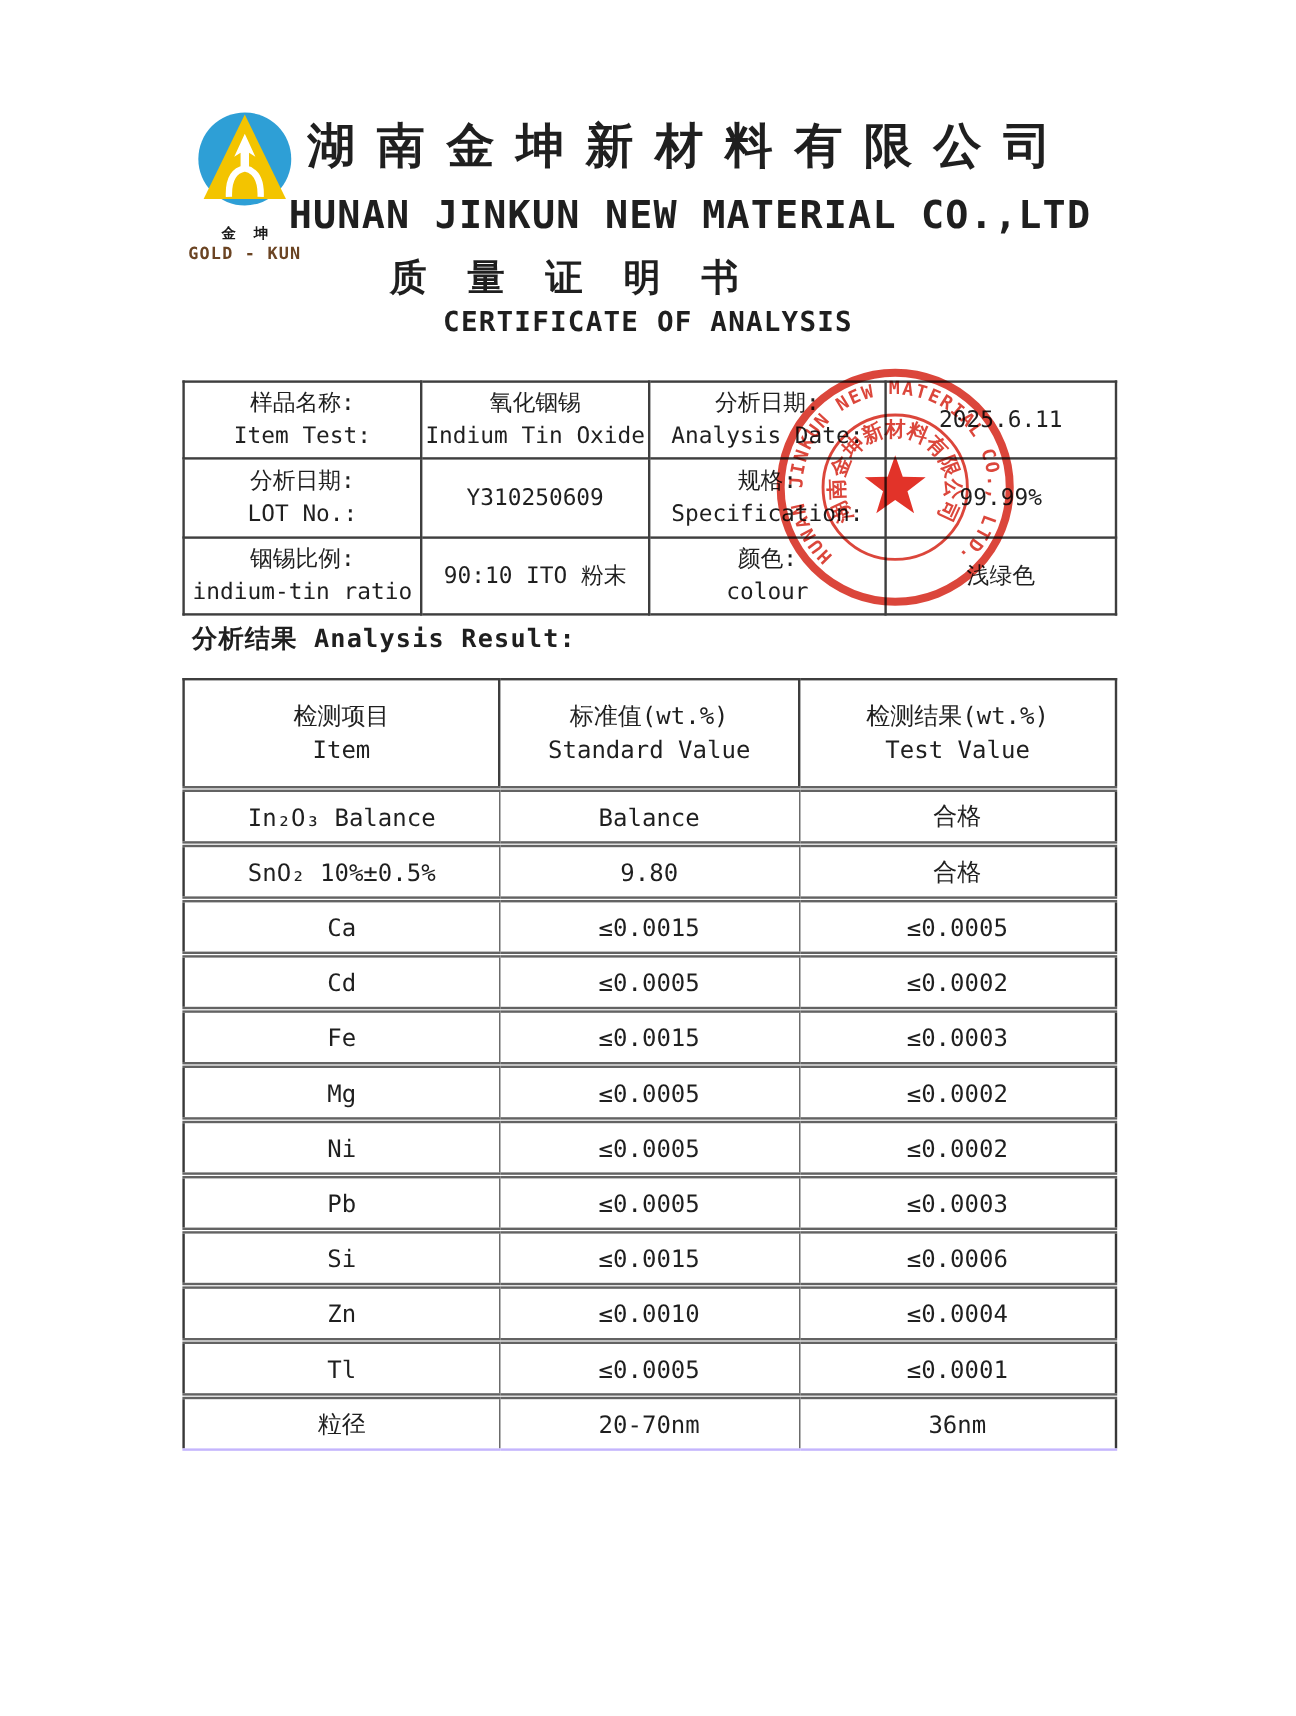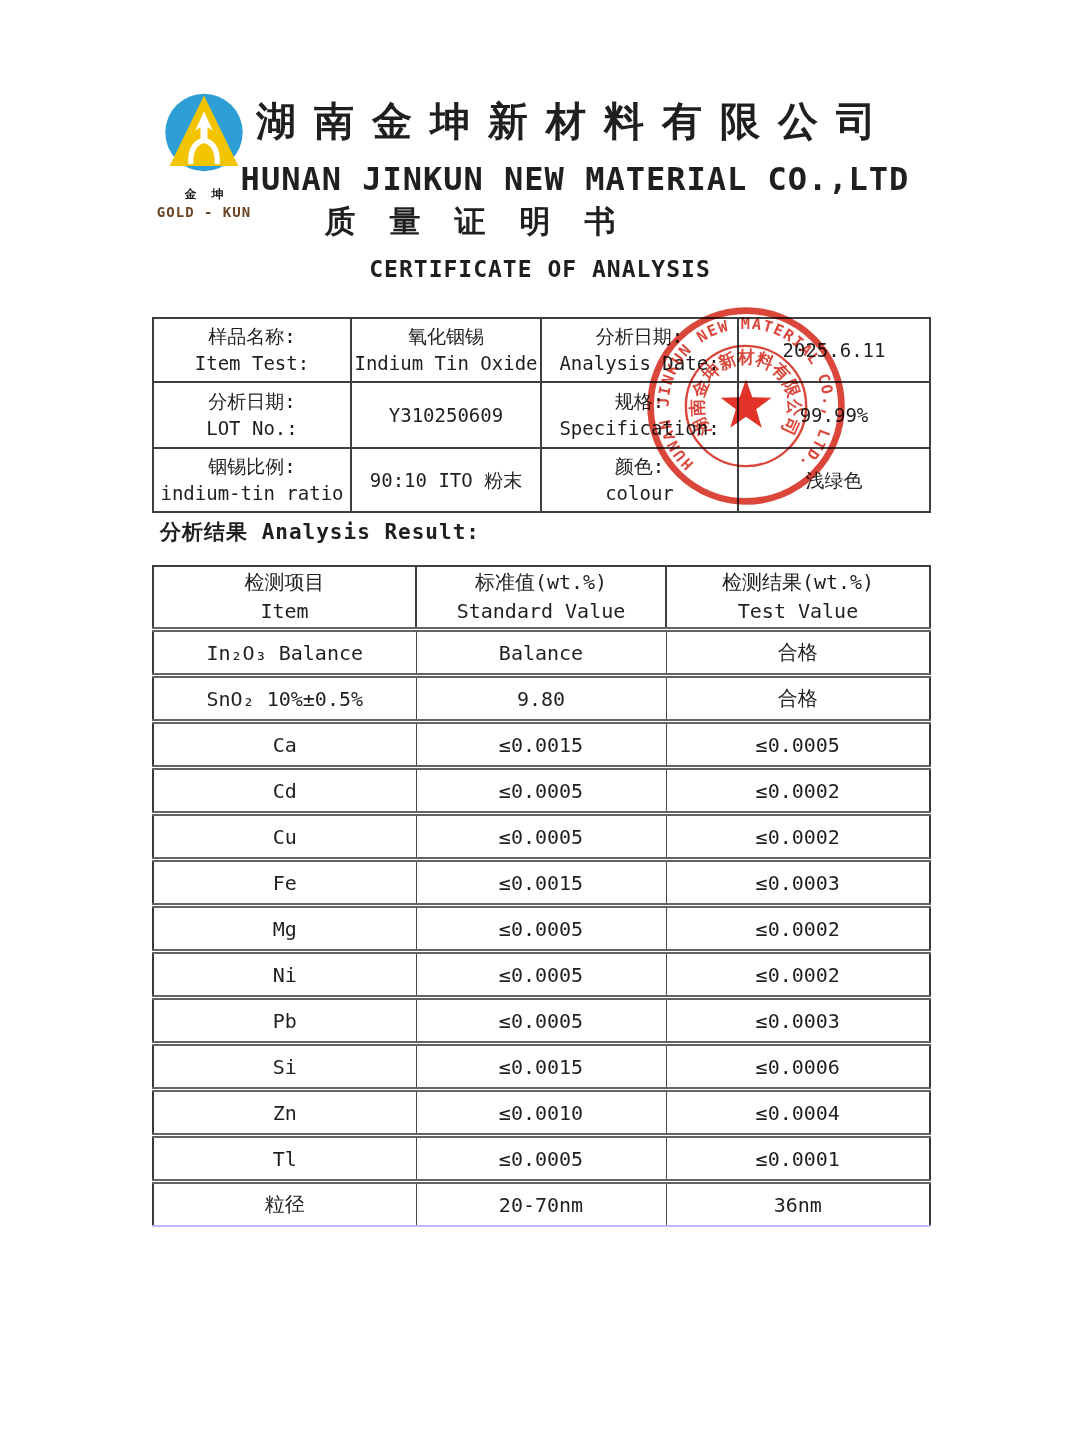--- a/index.html
+++ b/index.html
@@ -15,21 +15,21 @@
 
   
   .logo-wrap { left:156px; top:92px; width:96px; text-align:center; }
   .logo-cn { font-size:12px; font-weight:bold; letter-spacing:15px; text-indent:15px; color:#1a1a1a; margin-top:2px; }
   .logo-en { font-size:14px; font-weight:bold; color:#6b4423; letter-spacing:1px; margin-top:1px; }
 
   .company-cn { left:230px; top:94px; width:690px; text-align:center;
     font-size:40px; font-weight:600; letter-spacing:18px; white-space:nowrap; }
   .company-en { left:230px; top:160px; width:690px; text-align:center;
     font-size:32px; font-weight:bold; letter-spacing:1px; white-space:nowrap; }
-  .doc-cn { left:0; top:201px; width:940px; text-align:center;
+  .doc-cn { left:0; top:211px; width:940px; text-align:center;
     font-size:31px; font-weight:600; letter-spacing:34px; text-indent:34px; white-space:nowrap; }
   .doc-en { left:0; top:256px; width:1080px; text-align:center;
     font-size:23px; font-weight:bold; letter-spacing:1px; }
 
   
   table { border-collapse:collapse; table-layout:fixed; }
   .info-table { left:152px; top:317px; width:777px; height:188px; }
   .info-table td {
     border:2px solid #3e3e3e; text-align:center; vertical-align:middle;
     font-size:19px; line-height:27px; padding:0;
@@ -37,21 +37,21 @@
   .cellline { display:block; }
 
   
   .section-title { left:160px; top:518px; font-size:21px; font-weight:bold; letter-spacing:1px; }
 
   
   .main-table { left:152px; top:565px; width:777px; }
   .main-table th {
     border:2px solid #3e3e3e; border-bottom:5px double #636363;
     height:56px; font-size:20px; font-weight:normal;
-    text-align:center; vertical-align:middle; line-height:29px; padding:1px;margin-left:48px;
+    text-align:center; vertical-align:middle; line-height:29px; padding:15px;margin-left:48px;
   }
   .main-table td {
     border-left:1.5px solid #474747; border-right:1.5px solid #474747;
     border-top:5px double #636363;
     height:41px; font-size:20px; text-align:center; vertical-align:middle; padding:0;
   }
   .main-table { border:2px solid #383838; }
   .main-table tbody tr:first-child td { border-top:none; }
   .main-table tbody tr:last-child td { border-bottom:2px solid #c4b5fd; }
 
@@ -167,25 +167,20 @@
         <td>Ca</td>
         <td>≤0.0015</td>
         <td>≤0.0005</td>
       </tr>
       <tr>
         <td>Cd</td>
         <td>≤0.0005</td>
         <td>≤0.0002</td>
       </tr>
       <tr>
-        <td>Cu</td>
-        <td>≤0.0005</td>
-        <td>≤0.0002</td>
-      </tr>
-      <tr>
         <td>Fe</td>
         <td>≤0.0015</td>
         <td>≤0.0003</td>
       </tr>
       <tr>
         <td>Mg</td>
         <td>≤0.0005</td>
         <td>≤0.0002</td>
       </tr>
       <tr>

